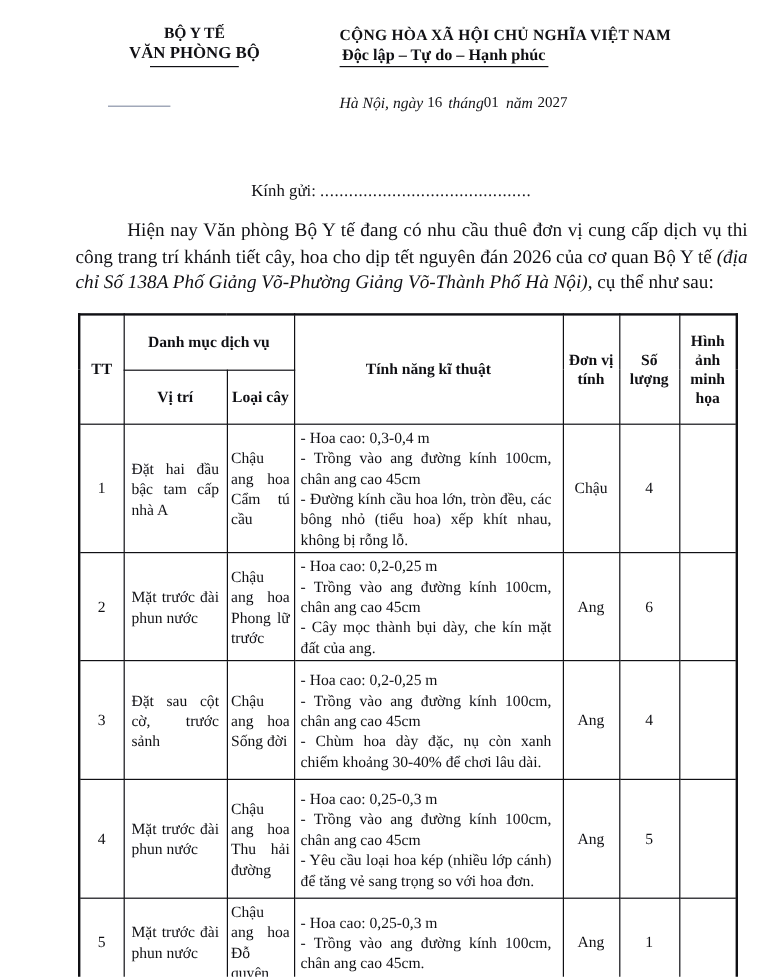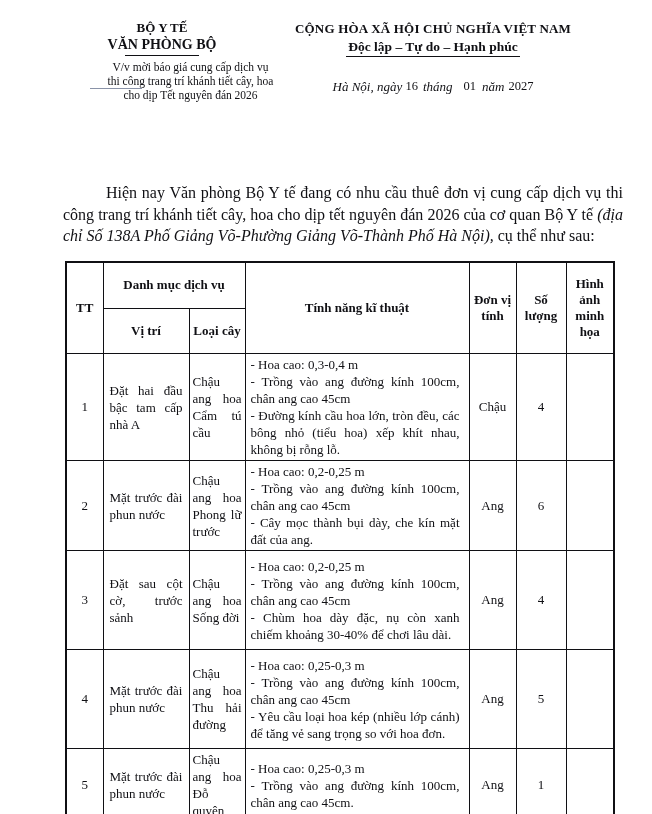--- a/index.html
+++ b/index.html
@@ -14,26 +14,26 @@
   .header-left{position:absolute;left:63px;top:20px;width:255px;}
   .org-block{width:198px;text-align:center;}
   .org-parent{font-size:13px;font-weight:bold;line-height:16px;}
   .org-name{font-size:14px;font-weight:bold;line-height:18px;}
   .org-underline{width:74px;height:0;border-bottom:1.5px solid #101014;margin:1px auto 0 auto;}
   .doc-number{margin-top:13px;text-align:center;padding-left:48px;font-size:13.5px;line-height:18px;}
   .doc-number .filled{font-size:12.5px;position:relative;top:-1px;border-bottom:1px solid #44506e;padding:0 5px;margin-right:8px;}
   .doc-subject{margin-top:4px;text-align:center;font-size:11.5px;line-height:14px;white-space:pre-line;}
   .stray-line{position:absolute;left:27px;top:68px;width:52px;height:1px;background:#8a93a8;}
 
-  .header-right{position:absolute;left:283px;top:20px;width:300px;text-align:center;}
+  .header-right{position:absolute;left:283px;top:20px;width:300px;text-align:left;}
   .national-1{font-size:13px;font-weight:bold;line-height:17px;letter-spacing:.2px;}
   .national-2{display:inline-block;font-size:13.5px;font-weight:bold;line-height:17px;border-bottom:1.5px solid #101014;padding:0 2px 1px 2px;}
   .place-date{margin-top:21px;font-size:13px;font-style:italic;line-height:17px;}
   .place-date .filled{font-style:normal;font-size:12.5px;position:relative;top:-1px;}
-  .place-date .gap1{margin:0 11px 0 5px;}
+  .place-date .gap1{margin:0 0 0 5px;}
   .place-date .gap2{margin:0 4px 0 6px;}
 
   
   .salutation{position:absolute;left:0;top:151px;width:652px;text-align:center;font-size:14px;line-height:18px;}
   .salutation .dots{letter-spacing:.5px;}
   .intro{position:absolute;left:63px;top:182px;width:560px;font-size:16px;line-height:21.5px;
          text-align:justify;text-indent:43px;margin:0;}
   .intro .it{font-style:italic;}
 
   
@@ -52,31 +52,29 @@
 
 <div class="page">
 
   <div class="header-left">
     <div class="org-block">
       <div class="org-parent">BỘ Y TẾ</div>
       <div class="org-name">VĂN PHÒNG BỘ</div>
       <div class="org-underline"></div>
     </div>
     <div class="stray-line"></div>
-    <div class="doc-subject">V/v mời báo giá cung cấp dịch vụ
-thi công trang trí khánh tiết cây, hoa
-cho dịp Tết nguyên đán 2026</div>
   </div>
 
   <div class="header-right">
     <div class="national-1">CỘNG HÒA XÃ HỘI CHỦ NGHĨA VIỆT NAM</div>
     <div><span class="national-2">Độc lập – Tự do – Hạnh phúc</span></div>
     <div class="place-date"><span>Hà Nội, ngày</span> <span class="filled">16</span><span class="gap1">tháng</span><span class="filled">01</span><span class="gap2">năm</span><span class="filled">2027</span></div>
   </div>
 
+  <div class="salutation"><span>Kính gửi:</span> <span class="dots">............................................</span></div>
 
   <p class="intro"><span>Hiện nay Văn phòng Bộ Y tế đang có nhu cầu thuê đơn vị cung cấp dịch vụ thi công trang trí khánh tiết cây, hoa cho dịp tết nguyên đán 2026 của cơ quan Bộ Y tế </span><span class="it">(địa chỉ Số 138A Phố Giảng Võ-Phường Giảng Võ-Thành Phố Hà Nội),</span><span> cụ thể như sau:</span></p>
 
   <table class="main">
     <colgroup>
       <col style="width:37px">
         <col style="width:86px">
         <col style="width:56px">
       <col style="width:224px">
         <col style="width:47px">

